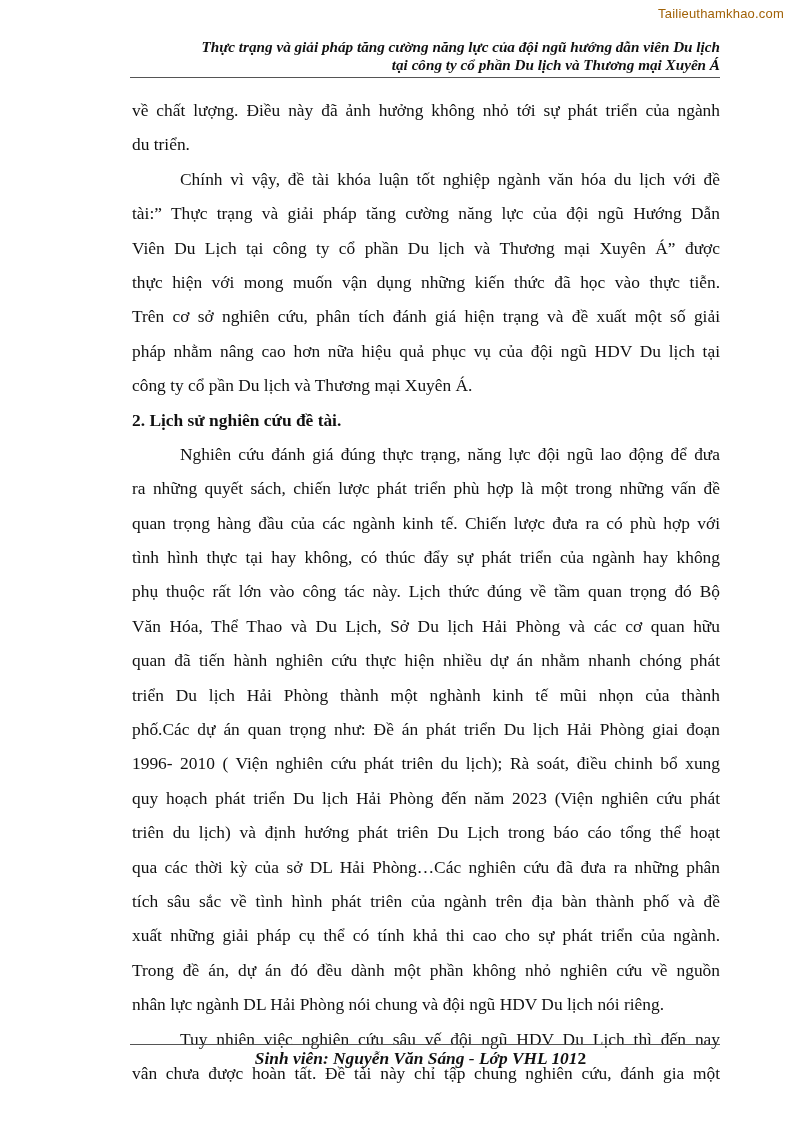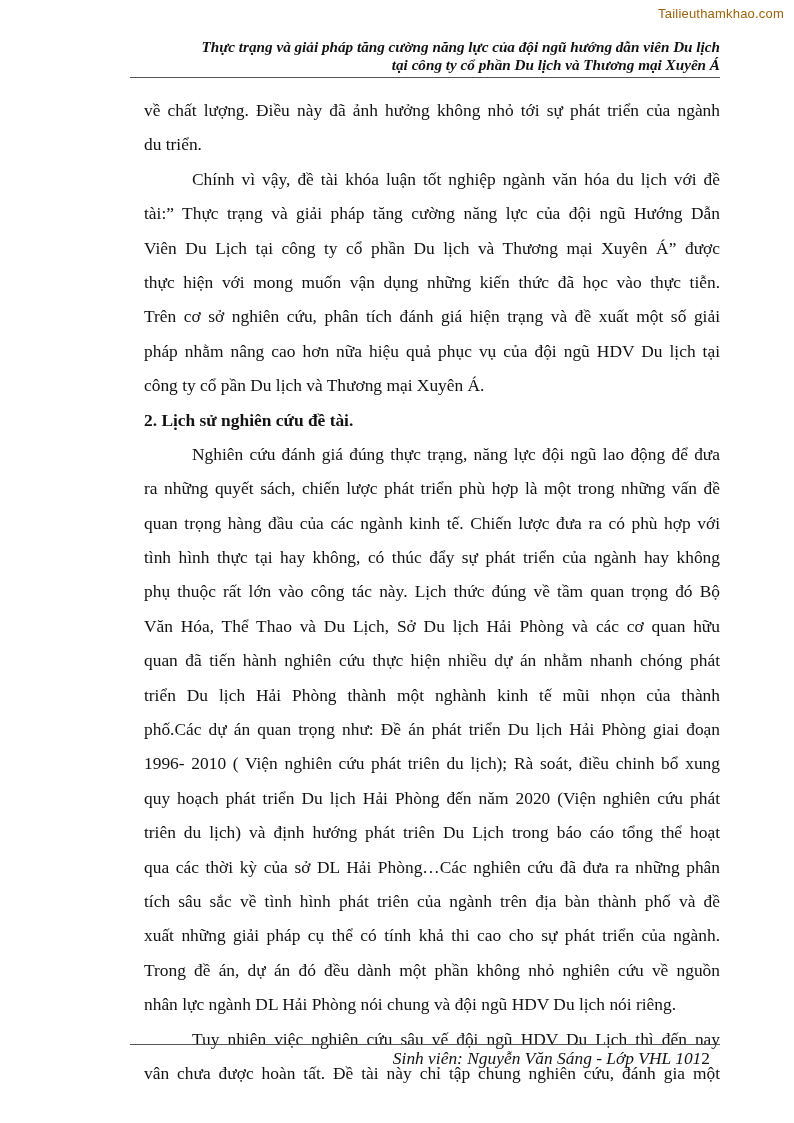--- a/index.html
+++ b/index.html
@@ -6,27 +6,27 @@
   body { width: 794px; height: 1123px; position: relative; overflow: hidden;
          font-family: "Liberation Serif", "DejaVu Serif", serif; color: #111; }
   .watermark { position: absolute; top: 6px; right: 10px; font-family: "Liberation Sans", "DejaVu Sans", sans-serif;
                font-size: 13px; color: #a16207; letter-spacing: 0.2px; }
   .header { position: absolute; left: 130px; width: 590px; top: 38px; text-align: right;
             font-weight: bold; font-style: italic; font-size: 15.2px; line-height: 18px; }
   .header-rule { position: absolute; left: 130px; width: 590px; top: 77px; height: 0;
                  border-top: 1.6px solid #555; }
   .body { position: absolute; left: 132px; width: 588px; top: 93px;
           font-size: 17.4px; line-height: 34.4px; }
-  .line { display: block; white-space: nowrap; text-align: justify; text-align-last: justify; height: 34.4px; margin-left: 12px; }
+  .line { display: block; white-space: nowrap; text-align: justify; text-align-last: justify; height: 34.4px; }
   .line.last { text-align-last: left; }
   .line.indent { padding-left: 48px; font-family: Liberation Serif, serif; }
   .heading { font-weight: bold; text-align-last: left; }
   .footer-rule { position: absolute; left: 130px; width: 590px; top: 1044px; border-top: 1.6px solid #555; }
-  .footer { position: absolute; left: 131px; width: 587px; top: 1047px; font-weight: normal; font-style: italic;
-            font-size: 17.4px; line-height: 22px; display: flex; justify-content: flex-end; }
+  .footer { position: absolute; left: 131px; width: 587px; top: 1047px; font-weight: bold; font-style: italic;
+            font-size: 17.4px; line-height: 22px; display: flex; justify-content: center; }
   .footer .page { font-style: normal; padding-right: 8px; }
 </style>
 </head>
 <body>
 
 <div class="watermark">Tailieuthamkhao.com</div>
 
 <div class="header">
   <div>Thực trạng và giải pháp tăng cường năng lực của đội ngũ hướng dẫn viên Du lịch</div>
   <div>tại công ty cổ phần Du lịch và Thương mại Xuyên Á</div>
@@ -47,21 +47,21 @@
   <span class="line indent">Nghiên cứu đánh giá đúng thực trạng, năng lực đội ngũ lao động để đưa</span>
   <span class="line">ra những quyết sách, chiến lược phát triển phù hợp là một trong những vấn đề</span>
   <span class="line">quan trọng hàng đầu của các ngành kinh tế. Chiến lược đưa ra có phù hợp với</span>
   <span class="line">tình hình thực tại hay không, có thúc đẩy sự phát triển của ngành hay không</span>
   <span class="line">phụ thuộc rất lớn vào công tác này. Lịch thức đúng về tầm quan trọng đó Bộ</span>
   <span class="line">Văn Hóa, Thể Thao và Du Lịch, Sở Du lịch Hải Phòng và các cơ quan hữu</span>
   <span class="line">quan đã tiến hành nghiên cứu thực hiện nhiều dự án nhằm nhanh chóng phát</span>
   <span class="line">triển Du lịch Hải Phòng thành một nghành kinh tế mũi nhọn của thành</span>
   <span class="line">phố.Các dự án quan trọng như: Đề án phát triển Du lịch Hải Phòng giai đoạn</span>
   <span class="line">1996- 2010 ( Viện nghiên cứu phát triên du lịch); Rà soát, điều chinh bổ xung</span>
-  <span class="line">quy hoạch phát triển Du lịch Hải Phòng đến năm 2020 (Viện nghiên cứu phát</span>
+  <span class="line">quy hoạch phát triển Du lịch Hải Phòng đến năm 2023 (Viện nghiên cứu phát</span>
   <span class="line">triên du lịch) và định hướng phát triên Du Lịch trong báo cáo tổng thể hoạt</span>
   <span class="line">qua các thời kỳ của sở DL Hải Phòng…Các nghiên cứu đã đưa ra những phân</span>
   <span class="line">tích sâu sắc về tình hình phát triên của ngành trên địa bàn thành phố và đề</span>
   <span class="line">xuất những giải pháp cụ thể có tính khả thi cao cho sự phát triển của ngành.</span>
   <span class="line">Trong đề án, dự án đó đều dành một phần không nhỏ nghiên cứu về nguồn</span>
   <span class="line last">nhân lực ngành DL Hải Phòng nói chung và đội ngũ HDV Du lịch nói riêng.</span>
   <span class="line indent">Tuy nhiên việc nghiên cứu sâu vế đội ngũ HDV Du Lịch thì đến nay</span>
   <span class="line">vân chưa được hoàn tất. Đề tài này chỉ tập chung nghiên cứu, đánh gia một</span>
 </div>
 

